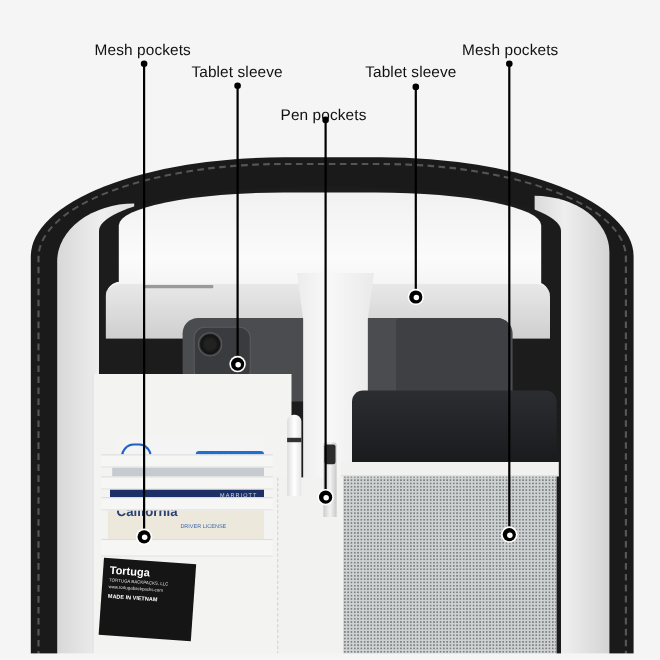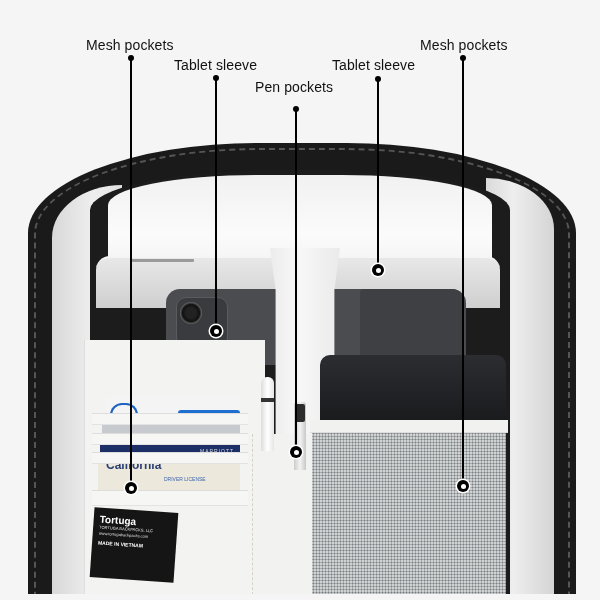--- a/index.html
+++ b/index.html
@@ -134,21 +134,21 @@
 <div class="label" style="left:86px;top:37px">Mesh pockets</div>
 <div class="dot-top" style="left:128px;top:55px"></div>
 <div class="leader" style="left:130px;top:58px;height:428px"></div>
 <div class="marker" style="left:125px;top:482px"></div>
 
 <div class="label" style="left:174px;top:57px">Tablet sleeve</div>
 <div class="dot-top" style="left:213px;top:75px"></div>
 <div class="leader" style="left:215px;top:78px;height:250px"></div>
 <div class="marker" style="left:210px;top:325px"></div>
 
-<div class="label" style="left:255px;top:79px">Pen pockets</div>
+<div class="label" style="left:255px;top:96px">Pen pockets</div>
 <div class="dot-top" style="left:293px;top:106px"></div>
 <div class="leader" style="left:295px;top:109px;height:342px"></div>
 <div class="marker" style="left:290px;top:446px"></div>
 
 <div class="label" style="left:332px;top:57px">Tablet sleeve</div>
 <div class="dot-top" style="left:375px;top:76px"></div>
 <div class="leader" style="left:377px;top:79px;height:190px"></div>
 <div class="marker" style="left:372px;top:264px"></div>
 
 <div class="label" style="left:420px;top:37px">Mesh pockets</div>

